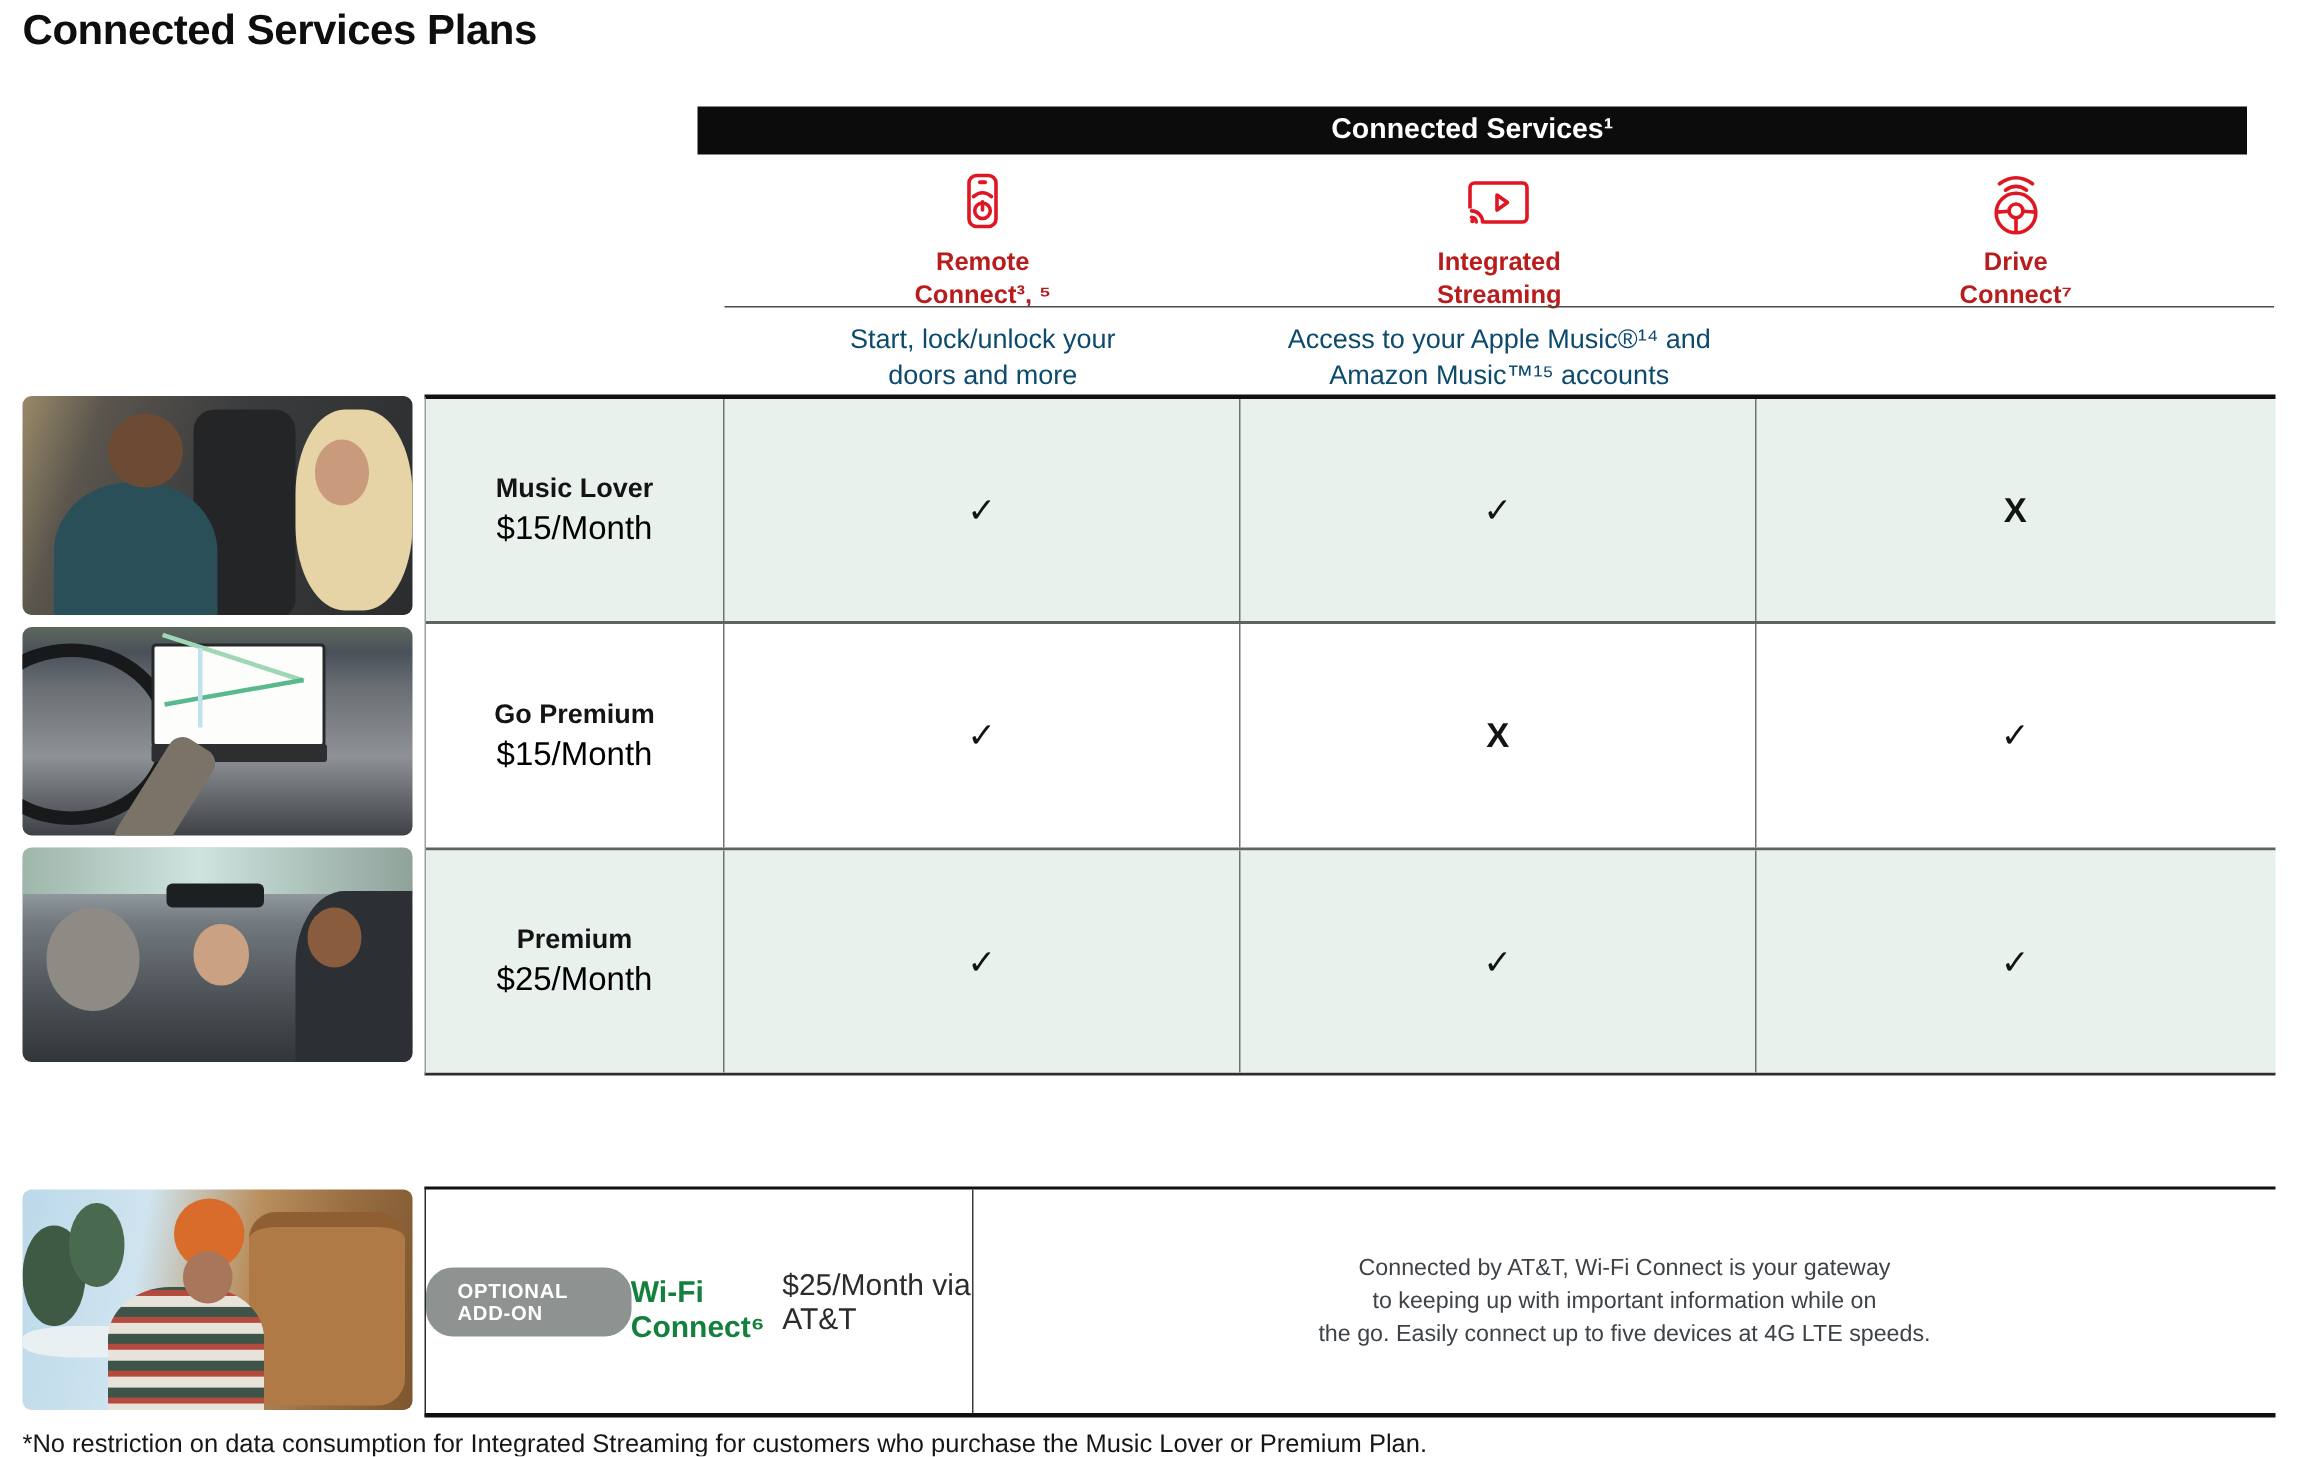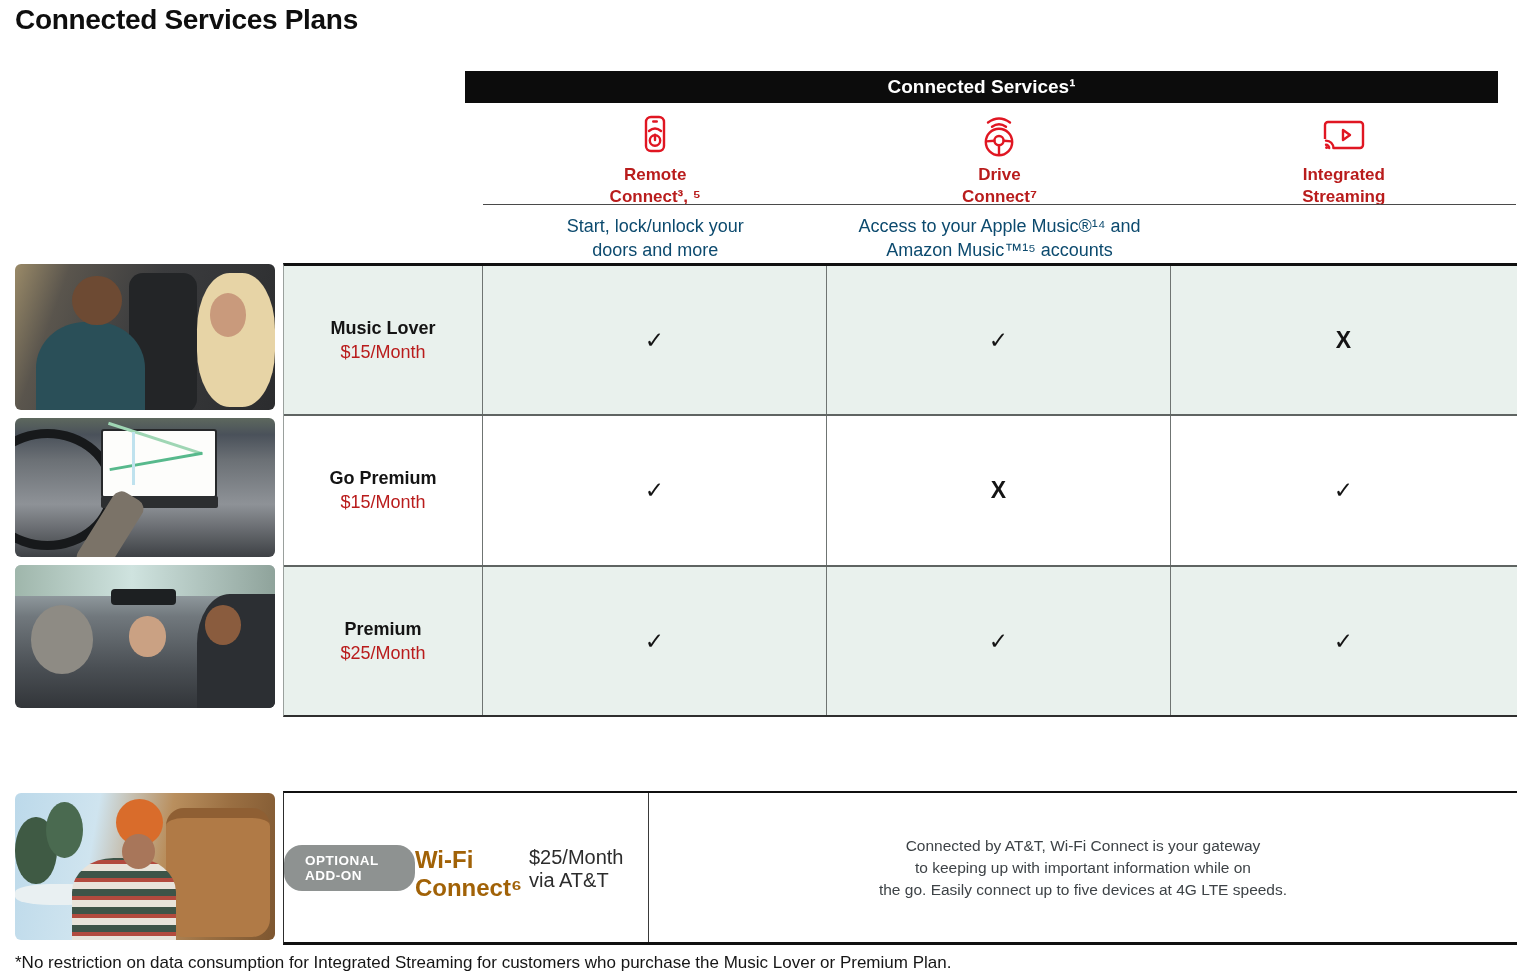--- a/index.html
+++ b/index.html
@@ -24,21 +24,21 @@
         white-space:pre-line;padding:0 8px;box-sizing:border-box;}
 
   .body{left:283px;top:263px;width:1233px;border-top:3px solid #101010;border-bottom:2px solid #2e2e2e;
         border-left:1px solid #9aa09d;}
   .row{display:flex;height:148px;}
   .row.mid{height:149px;border-top:2px solid #5f6462;border-bottom:2px solid #5f6462;}
   .row.mint{background:#e9f1ed;}
   .plan-cell{width:199px;display:flex;flex-direction:column;align-items:center;justify-content:center;
              border-right:1px solid #6f7472;box-sizing:border-box;}
   .plan-name{font-size:18px;font-weight:bold;color:#141414;}
-  .plan-price{font-size:18px;color:#b91c1c;margin-top:3px;}
+  .plan-price{font-size:22px;color:#000000;margin-top:3px;}
   .mark-cell{width:344px;display:flex;align-items:center;justify-content:center;
              border-right:1px solid #6f7472;box-sizing:border-box;}
   .mark-cell.last{width:345px;border-right:none;}
   .mark{font-size:23px;color:#141414;font-weight:600;}
 
   .photo{border-radius:6px;overflow:hidden;left:15px;width:260px;}
   .photo>div{position:absolute;}
 
   .photo1{top:264px;height:146px;background:linear-gradient(110deg,#9a8a68 0%,#5a554d 18%,#3b3c3e 48%,#2b2c2e 100%);}
   .p1-seat{left:44%;top:6%;width:26%;height:96%;background:#232527;border-radius:14px;}
@@ -74,21 +74,21 @@
   .p4-plaid{left:22%;top:44%;width:40%;height:58%;border-radius:40% 40% 0 0;
             background:repeating-linear-gradient(0deg,#e8e3da 0 7px,#b24a3e 7px 11px,#3e5448 11px 18px),
                        repeating-linear-gradient(90deg,rgba(62,84,72,0) 0 9px,rgba(178,74,62,.55) 9px 13px,rgba(232,227,218,.4) 13px 20px);}
 
   .wifi{left:283px;top:791px;width:1233px;height:149px;border-top:2px solid #101010;
         border-bottom:3px solid #101010;border-left:1px solid #2c2c2c;display:flex;box-sizing:content-box;}
   .wifi-left{width:365px;border-right:1px solid #3a3a3a;box-sizing:border-box;display:flex;
              align-items:center;justify-content:center;}
   .badge{background:#8e9291;color:#fff;font-weight:bold;font-size:13.5px;letter-spacing:.5px;
          padding:8px 21px;border-radius:18px;}
-  .wifi-name{font-size:24px;font-weight:bold;margin-top:12px;color:#a16207;}
+  .wifi-name{font-size:20px;font-weight:bold;margin-top:12px;color:#15803d;}
   .wifi-price{font-size:20px;margin-top:3px;color:#2c2c2c;}
   .wifi-right{flex:1;display:flex;align-items:center;justify-content:center;}
   .wifi-desc{font-size:15.5px;line-height:1.42;color:#3e4347;text-align:center;white-space:pre-line;}
 
   .footnote{left:15px;top:953px;font-size:17px;color:#161616;}
 </style>
 </head>
 <body>
 
 <div class="page">
@@ -105,50 +105,50 @@
         <svg width="48" height="48" viewBox="0 0 48 48" fill="none" stroke="#e01622" stroke-width="2.4" stroke-linecap="round">
           <rect x="15" y="5" width="18" height="34" rx="5"></rect>
           <rect x="21" y="8.2" width="6" height="2.6" rx="1.3" fill="#e01622" stroke="none"></rect>
           <path d="M18 19 Q24 14 30 19"></path>
           <circle cx="24" cy="28.5" r="5.2"></circle>
           <line x1="24" y1="22.6" x2="24" y2="28"></line>
         </svg>
       </span>
       <div class="cname">Remote
 Connect³, ⁵</div>
+    </div>
+    <div class="colhead">
+      <span class="icon">
+        <svg width="52" height="48" viewBox="0 0 52 44" fill="none" stroke="#e01622" stroke-width="2.4" stroke-linecap="round" stroke-linejoin="round">
+          <rect x="7" y="8" width="38" height="26" rx="3"></rect>
+          <rect x="2" y="25" width="14" height="13" fill="#ffffff" stroke="none"></rect>
+          <path d="M25 16 L32 21 L25 26 Z"></path>
+          <path d="M8 26.6 A7.4 7.4 0 0 1 15.4 34"></path>
+          <path d="M8 30.8 A3.2 3.2 0 0 1 11.2 34"></path>
+          <circle cx="8.6" cy="33.4" r="1.5" fill="#e01622" stroke="none"></circle>
+        </svg>
+      </span>
+      <div class="cname">Integrated
+Streaming</div>
     </div>
     <div class="colhead">
       <span class="icon">
         <svg width="48" height="48" viewBox="0 0 48 48" fill="none" stroke="#e01622" stroke-width="2.4" stroke-linecap="round">
           <path d="M13 10.5 Q24 2.5 35 10.5"></path>
           <path d="M17 14.8 Q24 9.8 31 14.8"></path>
           <circle cx="24" cy="30" r="13.2"></circle>
           <circle cx="24" cy="28.6" r="4.6"></circle>
           <line x1="11.2" y1="29.4" x2="19.4" y2="28.8"></line>
           <line x1="28.6" y1="28.8" x2="36.8" y2="29.4"></line>
           <line x1="24" y1="33.2" x2="24" y2="42.8"></line>
         </svg>
       </span>
       <div class="cname">Drive
 Connect⁷</div>
     </div>
-    <div class="colhead">
-      <span class="icon">
-        <svg width="52" height="48" viewBox="0 0 52 44" fill="none" stroke="#e01622" stroke-width="2.4" stroke-linecap="round" stroke-linejoin="round">
-          <rect x="7" y="8" width="38" height="26" rx="3"></rect>
-          <rect x="2" y="25" width="14" height="13" fill="#ffffff" stroke="none"></rect>
-          <path d="M25 16 L32 21 L25 26 Z"></path>
-          <path d="M8 26.6 A7.4 7.4 0 0 1 15.4 34"></path>
-          <path d="M8 30.8 A3.2 3.2 0 0 1 11.2 34"></path>
-          <circle cx="8.6" cy="33.4" r="1.5" fill="#e01622" stroke="none"></circle>
-        </svg>
-      </span>
-      <div class="cname">Integrated
-Streaming</div>
-    </div>
   </div>
 
   <div class="abs rule"></div>
 
   <div class="abs descs">
     <div class="desc">Start, lock/unlock your
 doors and more</div>
     <div class="desc">Access to your Apple Music®¹⁴ and
 Amazon Music™¹⁵ accounts</div>
   </div>

